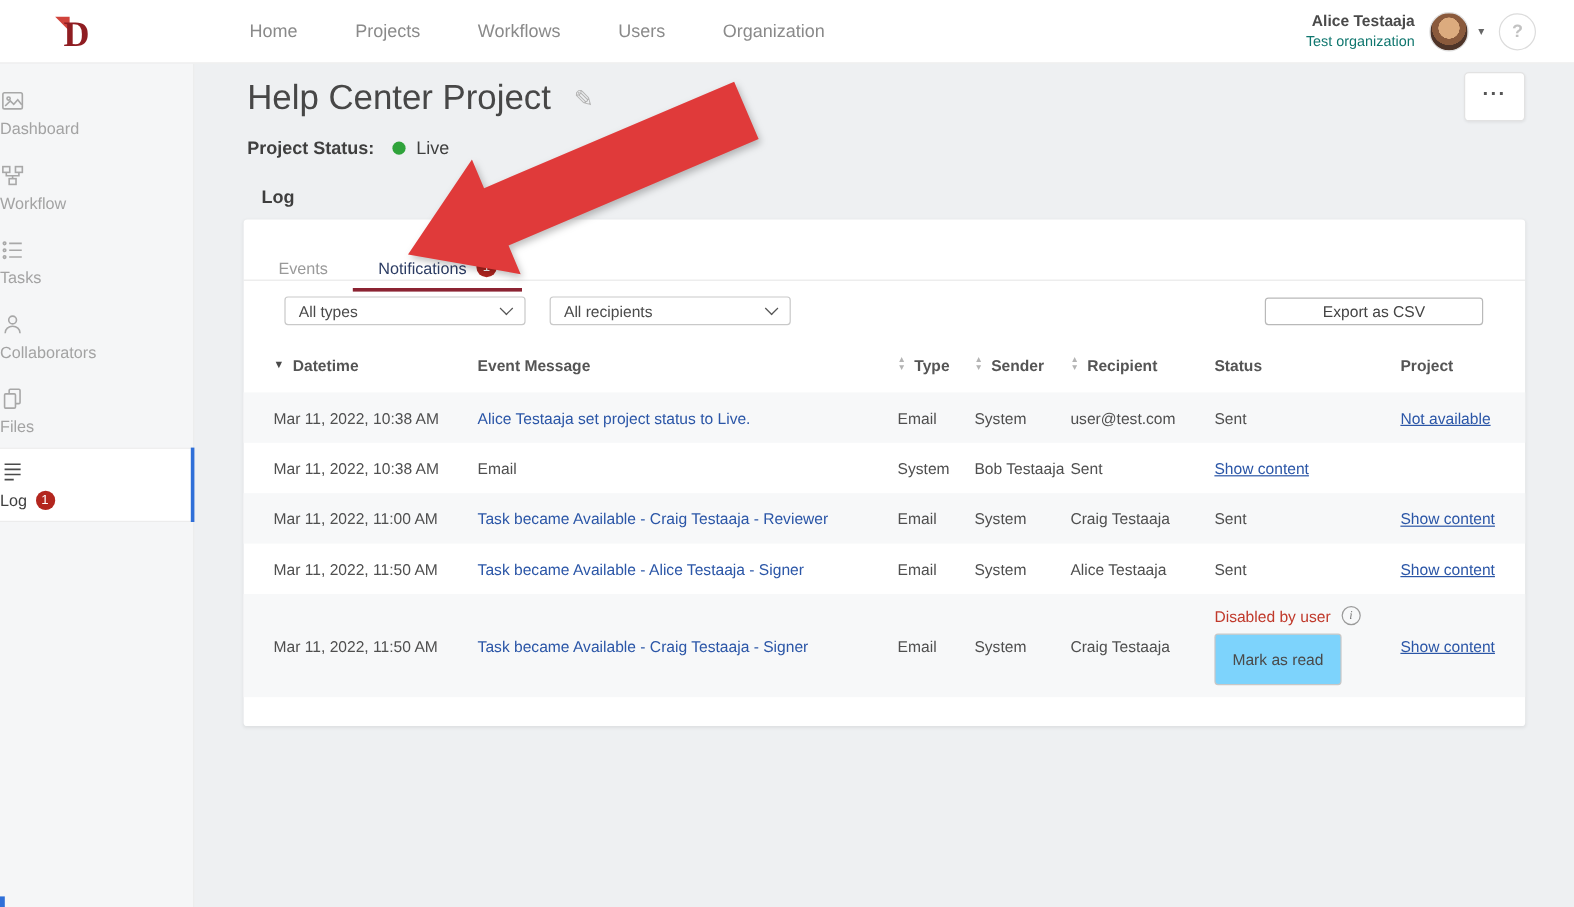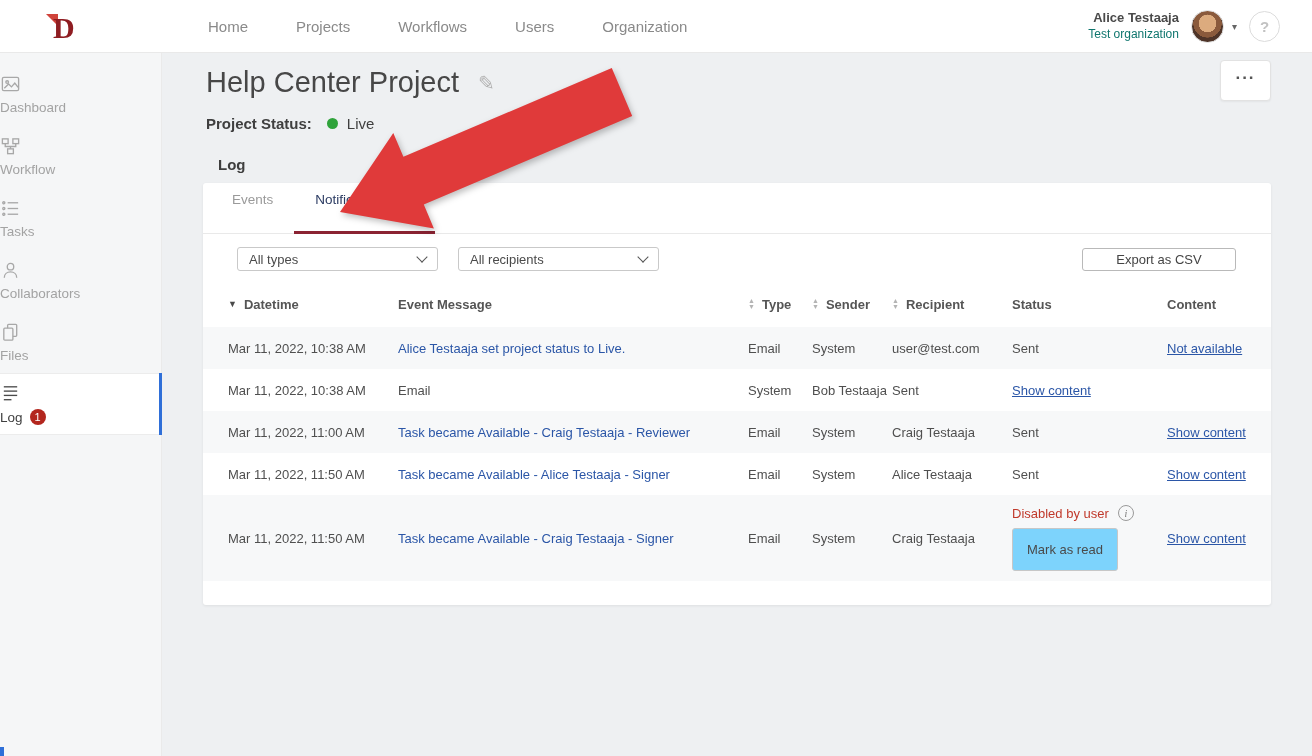--- a/index.html
+++ b/index.html
@@ -73,39 +73,39 @@
   .status-dot { width:11px; height:11px; border-radius:50%; background:#2fa33b; margin:0 9px 0 15px; }
   .section-heading { position:absolute; top:103px; left:56px; font-size:15px; font-weight:bold; color:#3e3e3e; }
 
   
   .card {
     position:absolute; top:130px; left:41px; width:1068px; height:422px;
     background:#fff; border-radius:3px; box-shadow:0 1px 3px rgba(0,0,0,.07);
   }
   .tabbar { display:flex; height:51px; border-bottom:1px solid #e9e9e9; padding-left:8px; }
   .tab {
-    display:flex; align-items:flex-start; gap:8px; padding:9px 21px;
-    font-size:13.5px; color:#9a9a9a; cursor:pointer; border-bottom:3px solid transparent; margin-bottom:-1px;
+    display:flex; align-items:flex-end; gap:8px; padding:9px 21px;
+    font-size:13.5px; color:#9a9a9a; cursor:pointer; border-bottom:3px solid transparent; margin-bottom:-1px;margin-top:39px;
   }
   .tab.active { color:#2c3c63; border-bottom-color:#8b2332; }
   .tab-badge {
     width:17px; height:17px; border-radius:50%; background:#ae241f; color:#fff;
     font-size:11px; display:flex; align-items:center; justify-content:center;
   }
 
   .filters { display:flex; align-items:center; margin-top:13px; padding:0 35px 0 34px; }
   .dropdown {
     width:201px; height:24px; border:1px solid #c9c9c9; border-radius:3px; background:#fff;
     display:flex; align-items:center; justify-content:space-between; padding:0 11px;
     font-size:13px; color:#4a4a4a; cursor:pointer;
   }
   .dropdown + .dropdown { margin-left:20px; }
   .chev { width:8px; height:8px; border-right:1.6px solid #555; border-bottom:1.6px solid #555; transform:rotate(45deg); margin-top:-4px; }
   .export-btn {
-    margin-left:auto; width:154px; height:23px; border:1px solid #b9b9b9; border-radius:3px;
+    margin-left:auto; width:182px; height:23px; border:1px solid #b9b9b9; border-radius:3px;
     background:#fff; font-size:13px; color:#444; display:flex; align-items:center; justify-content:center; cursor:pointer;
   }
 
   
   .table { margin-top:10px; --cols:170px 350px 64px 80px 120px 155px 1fr; }
   .thead, .trow { display:grid; grid-template-columns:var(--cols); align-items:center; padding-left:25px; padding-right:18px; }
   .thead { height:46px; font-size:13px; font-weight:bold; color:#555; }
   .hcell { display:flex; align-items:center; gap:7px; }
   .hcell.sortable { cursor:pointer; }
   .dt-caret { font-size:9px; color:#4a4a4a; }
@@ -288,21 +288,21 @@
           <span class="sort">
               <span>▲</span>
               <span>▼</span>
             </span>
           <span>Recipient</span>
         </div>
         <div class="hcell">
           <span>Status</span>
         </div>
         <div class="hcell">
-          <span>Content</span>
+          <span>Project</span>
         </div>
       </div>
 
       <div class="tbody">
         <div class="trow">
           <div>Mar 11, 2022, 10:38 AM</div>
           <div><a class="msg-link">Alice Testaaja set project status to Live.</a></div>
           <div>Email</div>
           <div>System</div>
           <div>user@test.com</div>

